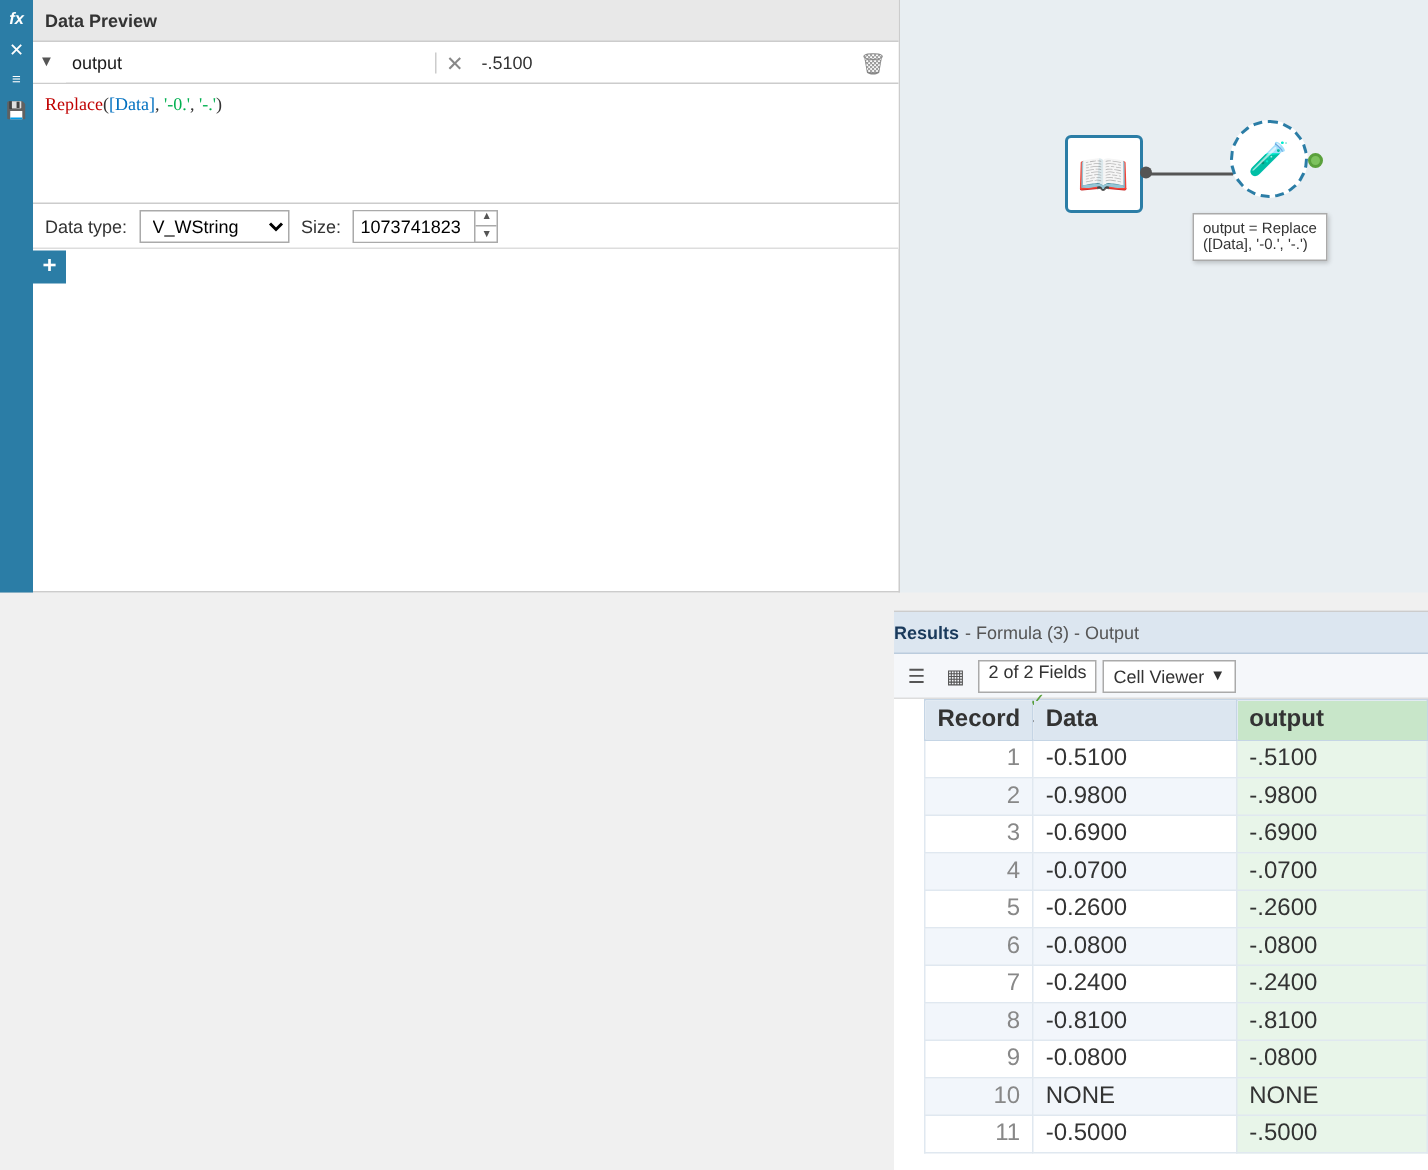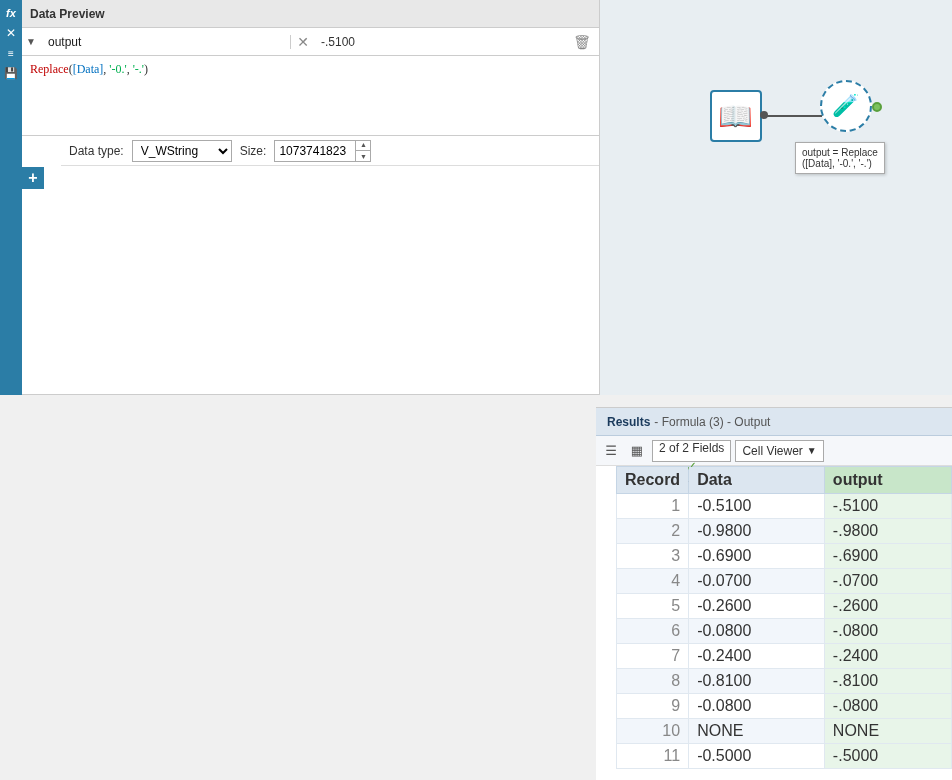--- a/index.html
+++ b/index.html
@@ -164,21 +164,20 @@
       top: 136px;
       left: 22px;
       right: 0;
       height: 30px;
       display: flex;
       align-items: center;
       padding: 0 8px;
       gap: 8px;
       background: #fff;
       border-bottom: 1px solid #ddd;
-      margin-left: 39px;
     }
 
     .datatype-label {
       font-size: 12px;
       color: #333;
     }
 
     .datatype-select {
       height: 22px;
       font-size: 12px;
@@ -357,21 +356,21 @@
       bottom: 0;
       background: #fff;
       border-top: 1px solid #ccc;
     }
 
     .results-header {
       height: 28px;
       background: #dce6f0;
       display: flex;
       align-items: center;
-      padding: 0 11px;
+      padding: 0 0;
       font-size: 12px;
       color: #333;
       border-bottom: 1px solid #bcd;
     }
 
     .results-title {
       font-weight: bold;
       color: #1a3a5c;
     }
 

